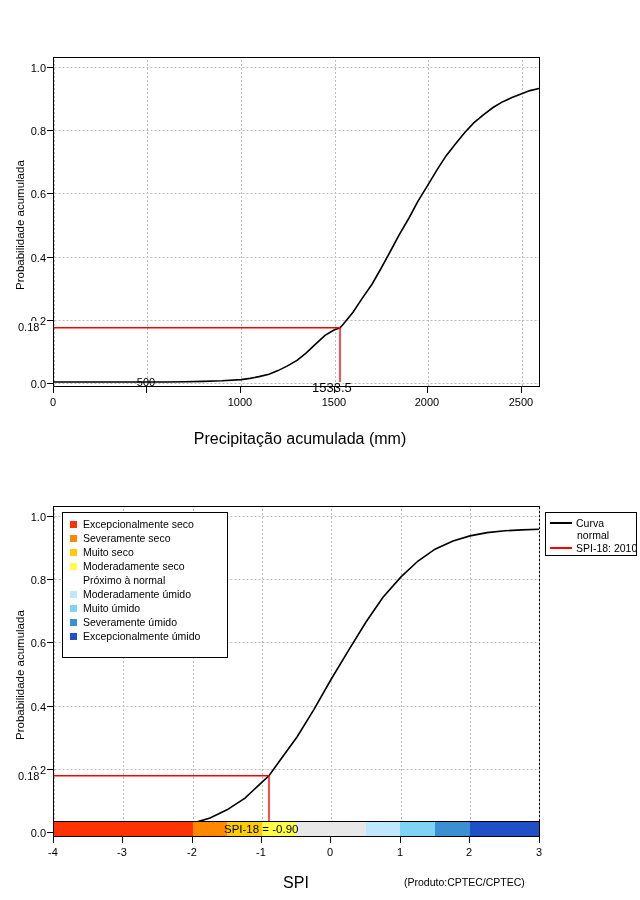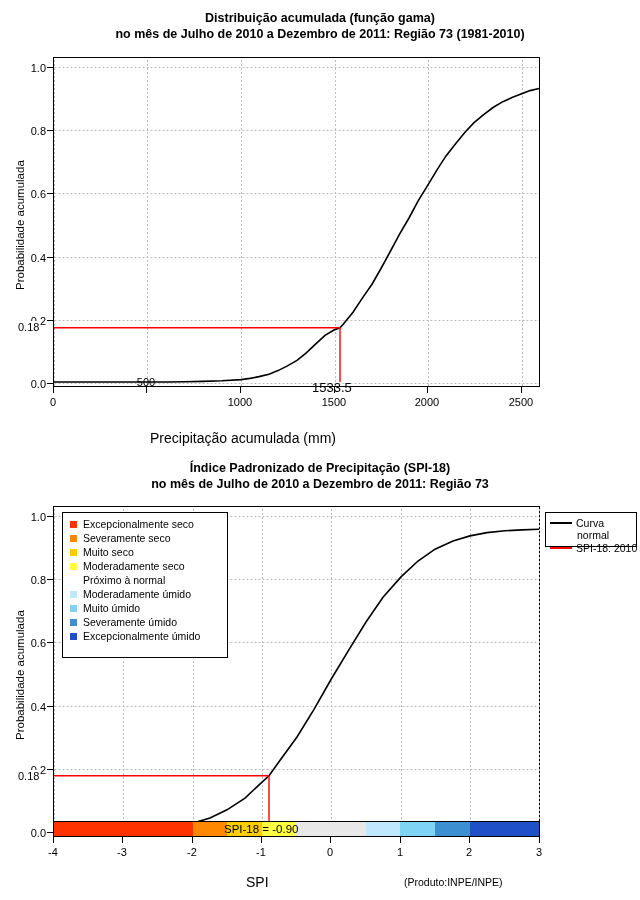--- a/index.html
+++ b/index.html
@@ -59,22 +59,22 @@
     color: #000;
     white-space: nowrap;
   }
   .ytick-label { text-align: right; }
   .xtick-label { text-align: center; }
 
   .tickmark { position: absolute; background: #000; }
 
   .axis-title {
     position: absolute;
-    font-size: 14px;
-    text-align: left;
+    font-size: 16px;
+    text-align: center;
     white-space: nowrap;
   }
   .ylabel {
     position: absolute;
     font-size: 11.5px;
     white-space: nowrap;
     transform-origin: 0 0;
     transform: rotate(-90deg);
   }
 
@@ -147,24 +147,20 @@
     position: absolute;
     font-size: 10.5px;
     white-space: nowrap;
   }
 </style>
 </head>
 <body>
 
 <div class="panel" id="panel-top">
 
-  <div class="title" id="title-top">
-    <div>Distribuição acumulada (função gama)</div>
-    <div>no mês de Julho de 2010 a Dezembro de 2011: Região 73 (1981-2010)</div>
-  </div>
 
   <div class="ylabel" style="left:14px; top:290px;">Probabilidade acumulada</div>
 
   <div class="ytick-label" style="left:16px; top:62px; width:30px;">1.0</div>
   <div class="ytick-label" style="left:16px; top:125px; width:30px;">0.8</div>
   <div class="ytick-label" style="left:16px; top:188px; width:30px;">0.6</div>
   <div class="ytick-label" style="left:16px; top:252px; width:30px;">0.4</div>
   <div class="ytick-label" style="left:16px; top:315px; width:30px;">0.2</div>
   <div class="ytick-label" style="left:16px; top:378px; width:30px;">0.0</div>
 
@@ -218,24 +214,20 @@
   <div class="xtick-label" style="left:220px; top:396px; width:40px;">1000</div>
   <div class="xtick-label" style="left:314px; top:396px; width:40px;">1500</div>
   <div class="xtick-label" style="left:407px; top:396px; width:40px;">2000</div>
   <div class="xtick-label" style="left:501px; top:396px; width:40px;">2500</div>
 
   <div class="axis-title" style="left:150px; top:430px; width:300px;">Precipitação acumulada (mm)</div>
 </div>
 
 <div class="panel" id="panel-bottom">
 
-  <div class="title" id="title-bottom">
-    <div>Índice Padronizado de Precipitação (SPI-18)</div>
-    <div>no mês de Julho de 2010 a Dezembro de 2011: Região 73</div>
-  </div>
 
   <div class="ylabel" style="left:14px; top:290px;">Probabilidade acumulada</div>
 
   <div class="ytick-label" style="left:16px; top:61px; width:30px;">1.0</div>
   <div class="ytick-label" style="left:16px; top:124px; width:30px;">0.8</div>
   <div class="ytick-label" style="left:16px; top:187px; width:30px;">0.6</div>
   <div class="ytick-label" style="left:16px; top:251px; width:30px;">0.4</div>
   <div class="ytick-label" style="left:16px; top:314px; width:30px;">0.2</div>
   <div class="ytick-label" style="left:16px; top:377px; width:30px;">0.0</div>
 
@@ -306,21 +298,21 @@
     <div class="legend-row">
       <span class="legend-square" style="background:#3c8fd0;"></span>
       <span>Severamente úmido</span>
     </div>
     <div class="legend-row">
       <span class="legend-square" style="background:#2050c8;"></span>
       <span>Excepcionalmente úmido</span>
     </div>
   </div>
 
-  <div class="legend-box" style="left:545px; top:62px; width:92px; height:35px; padding:4px 4px;">
+  <div class="legend-box" style="left:545px; top:62px; width:92px; height:44px; padding:4px 4px;">
     <div class="legend-row" style="height:12px;">
       <span class="legend-swatch-line" style="border-top-color:#000000; width:22px; margin-right:4px;"></span>
       <span>Curva</span>
     </div>
     <div class="legend-row" style="height:12px;">
       <span class="legend-nosq" style="width:22px; margin-right:4px; background:transparent;"></span>
       <span>normal</span>
     </div>
     <div class="legend-row" style="height:14px;">
       <span class="legend-swatch-line" style="border-top-color:#ff0000; width:22px; margin-right:4px;"></span>
@@ -355,14 +347,14 @@
   <div class="xtick-label" style="left:102px; top:396px; width:40px;">-3</div>
   <div class="xtick-label" style="left:172px; top:396px; width:40px;">-2</div>
   <div class="xtick-label" style="left:241px; top:396px; width:40px;">-1</div>
   <div class="xtick-label" style="left:310px; top:396px; width:40px;">0</div>
   <div class="xtick-label" style="left:380px; top:396px; width:40px;">1</div>
   <div class="xtick-label" style="left:449px; top:396px; width:40px;">2</div>
   <div class="xtick-label" style="left:519px; top:396px; width:40px;">3</div>
 
   <div class="axis-title" style="left:246px; top:424px; width:100px;">SPI</div>
 
-  <div id="produto-label" style="left:404px; top:426px;">(Produto:INPE/INPE)</div>
+  <div id="produto-label" style="left:404px; top:426px;">(Produto:CPTEC/CPTEC)</div>
 </div>
 
 </body></html>

